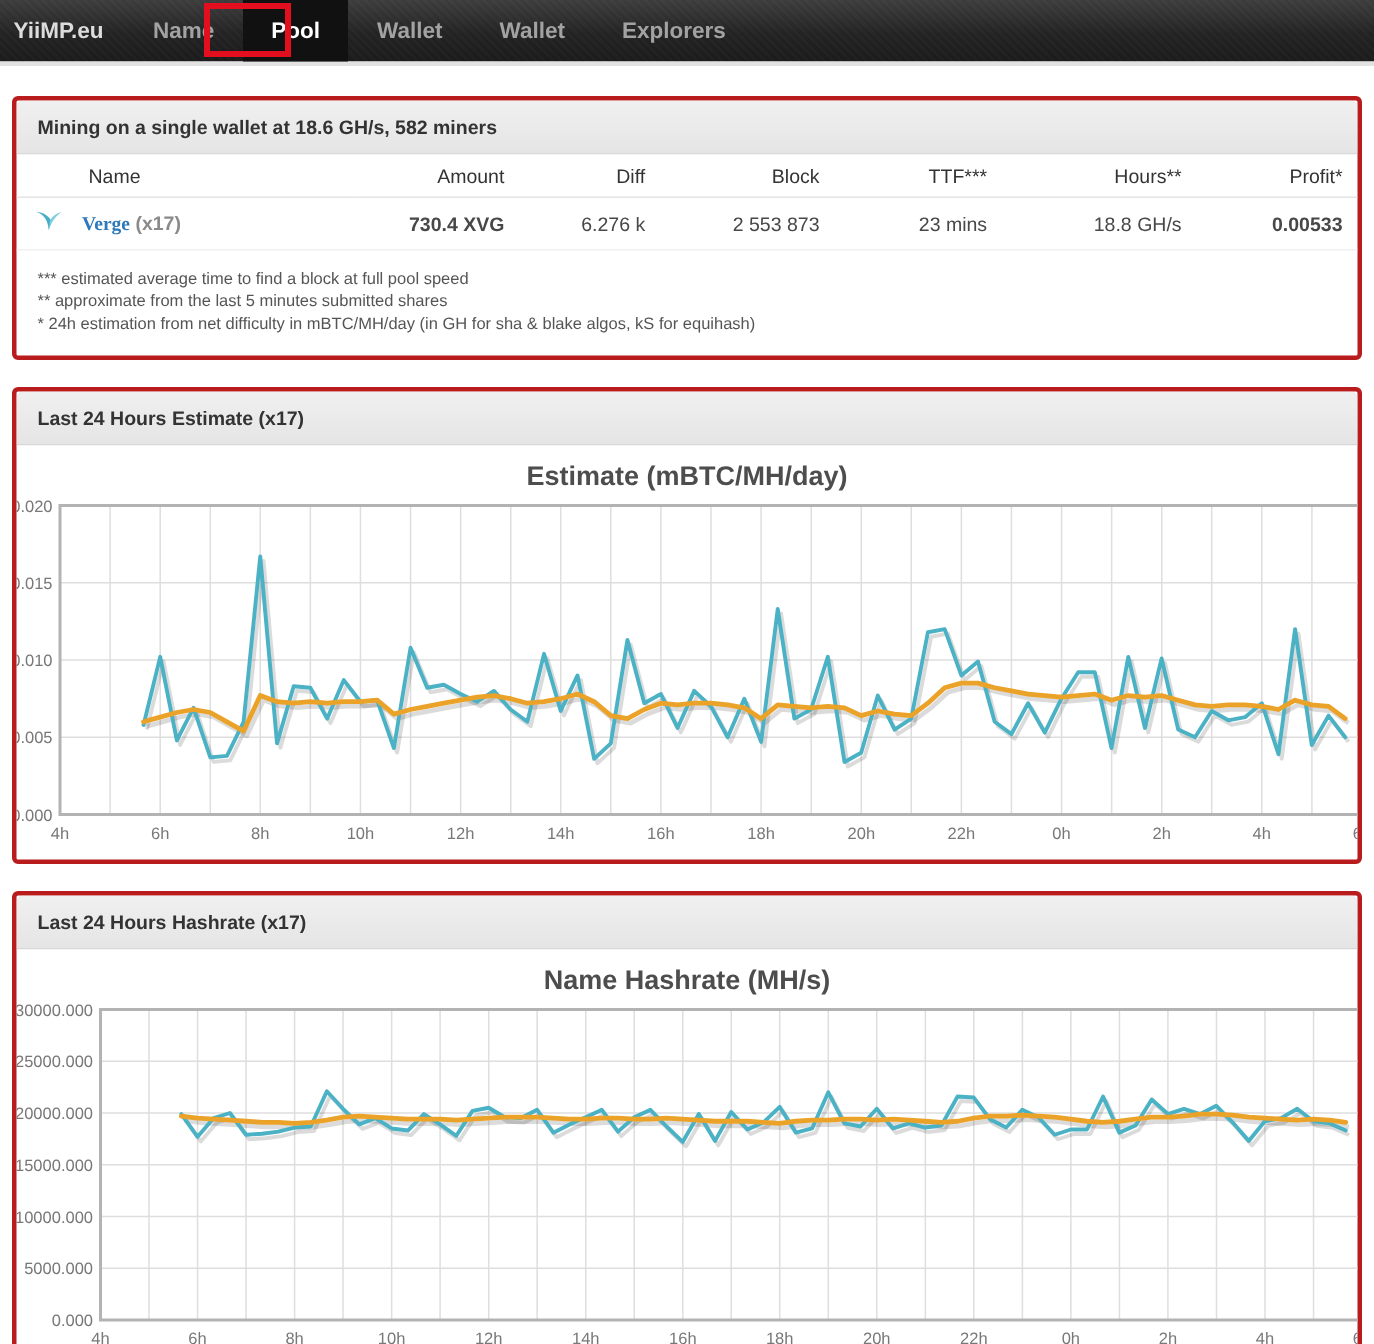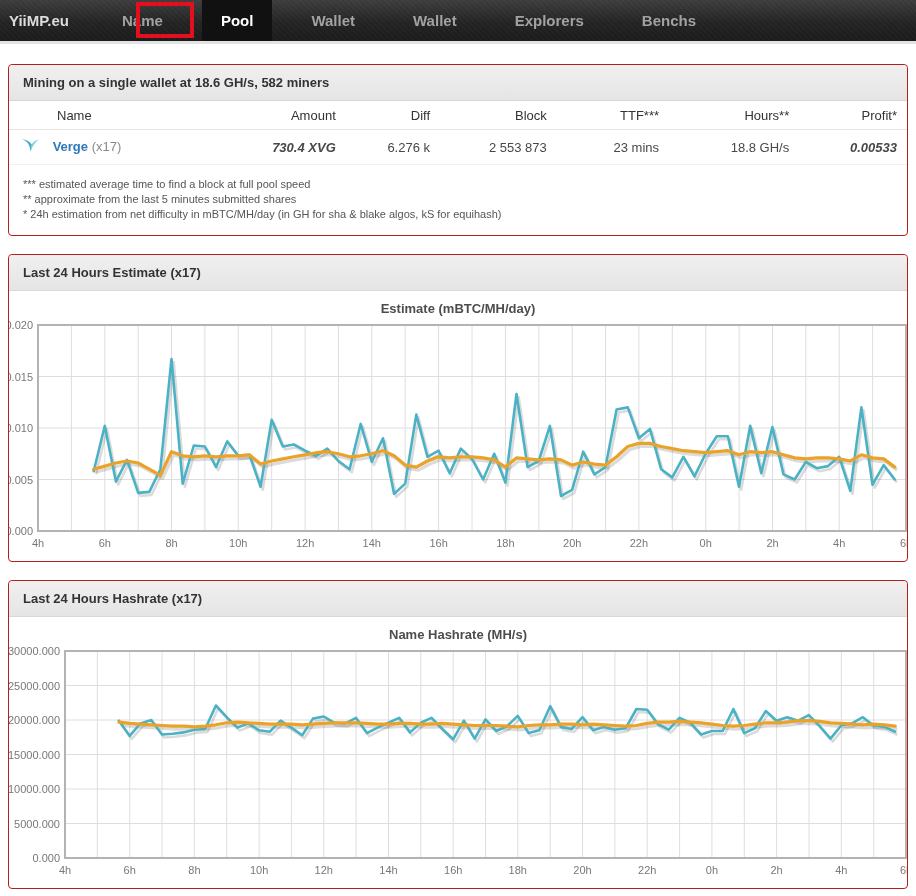--- a/index.html
+++ b/index.html
@@ -1,64 +1,63 @@
 <!DOCTYPE html>
 <html><head>
 <meta charset="utf-8">
 <style>
   html,body{margin:0;padding:0;background:#fff;}
   body{width:916px;font-family:"Liberation Sans","DejaVu Sans",sans-serif;color:#333;}
 
   
   .navbar{position:relative;height:41px;background:linear-gradient(180deg,#3d3d3d 0%,#232323 55%,#1b1b1b 100%);
-    border-bottom:3px solid #e2e2e2;display:flex;align-items:stretch;gap:20px;}
+    border-bottom:3px solid #e2e2e2;display:flex;align-items:stretch;}
   .navbar:after{content:"";position:absolute;inset:0;background:repeating-linear-gradient(45deg,rgba(255,255,255,0.018) 0 2px,transparent 2px 4px);pointer-events:none;}
   .brand{display:flex;align-items:center;padding:0 14px 0 9px;font-size:15px;font-weight:bold;color:#dcdcdc;z-index:1;}
   .nav-item{display:flex;align-items:center;padding:0 19px;font-size:15px;font-weight:bold;color:#a2a2a2;cursor:pointer;z-index:1;}
   .nav-item.active{color:#fff;background:#111;}
   .annotation-box{position:absolute;left:136px;top:2px;width:58px;height:36px;border:4px solid #e30f1f;box-sizing:border-box;z-index:3;pointer-events:none;}
 
   .page{padding:20px 8px 0 8px;}
 
   
-  .panel{border:1px solid #b91c1c;border-radius:4px;margin-bottom:18px;background:#fff;overflow:hidden;}
+  .panel{border:3px solid #b91c1c;border-radius:4px;margin-bottom:18px;background:#fff;overflow:hidden;}
   .panel-header{background:linear-gradient(180deg,#f0f0f0,#e5e5e5);border-bottom:1px solid #d8d8d8;
     padding:10px 14px;font-size:13px;font-weight:bold;color:#333;border-radius:4px 4px 0 0;}
 
   
   table.pool{width:100%;border-collapse:collapse;table-layout:fixed;font-size:13px;}
   table.pool th{font-weight:normal;color:#333;padding:7px 10px 6px 10px;border-bottom:1px solid #e4e4e4;text-align:right;}
   table.pool th.col-name{text-align:left;padding-left:48px;}
   table.pool td{padding:8px 10px;color:#484848;text-align:right;border-bottom:1px solid #f0f0f0;}
   table.pool td.cell-name{text-align:left;padding-left:12px;}
-  .coin-link{color:#2e79ba;font-weight:bold;text-decoration:none;cursor:pointer;}
-  .coin-suffix{color:#8a8a8a;font-weight:normal;}
-  .bold-cell{font-weight:bold;color:#333;font-style:italic;}
+  .coin-link{color:#2e79ba;font-weight:bold;text-decoration:none;cursor:pointer;font-family:Liberation Serif, serif;}
+  .coin-suffix{color:#8a8a8a;font-weight:bold;}
+  .bold-cell{font-weight:bold;color:#333;}
   .coin-ico{vertical-align:-2px;margin-right:9px;}
   .footnotes{padding:12px 14px 13px 14px;font-size:11px;color:#555;line-height:15px;}
 
   
-  .chart-title{text-align:center;font-size:13px;font-weight:bold;color:#4d4d4d;margin:10px 0 3px 0;}
+  .chart-title{text-align:center;font-size:18px;font-weight:bold;color:#4d4d4d;margin:10px 0 3px 0;}
   .chart-body{padding:0 0 8px 0;}
   svg.chart{display:block;overflow:visible;}
   svg .grid{stroke:#dedede;stroke-width:1;}
   svg .gridborder{fill:none;stroke:#b3b3b3;stroke-width:2;}
   svg text.tick{font-size:11px;fill:#787878;font-family:"Liberation Sans","DejaVu Sans",sans-serif;}
 </style>
 </head>
 <body>
 
 <div class="navbar">
   <div class="brand">YiiMP.eu</div>
   <div class="nav-item">Name</div>
   <div class="nav-item active">Pool</div>
   <div class="nav-item">Wallet</div>
   <div class="nav-item">Wallet</div>
   <div class="nav-item">Explorers</div>
-  <div class="nav-item">Benchs</div>
   <div class="annotation-box"></div>
 </div>
 
 <div class="page">
 
   <div class="panel">
     <div class="panel-header">Mining on a single wallet at 18.6 GH/s, 582 miners</div>
     <table class="pool">
       <colgroup>
         <col style="width:25%">

